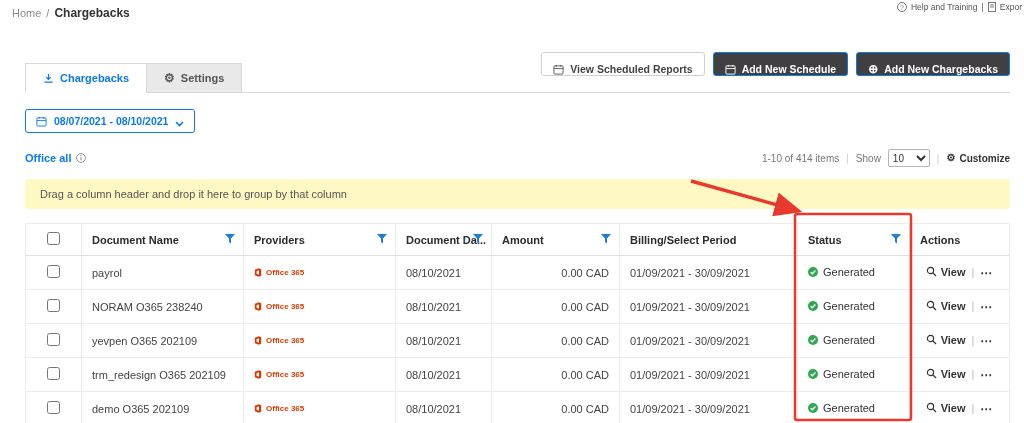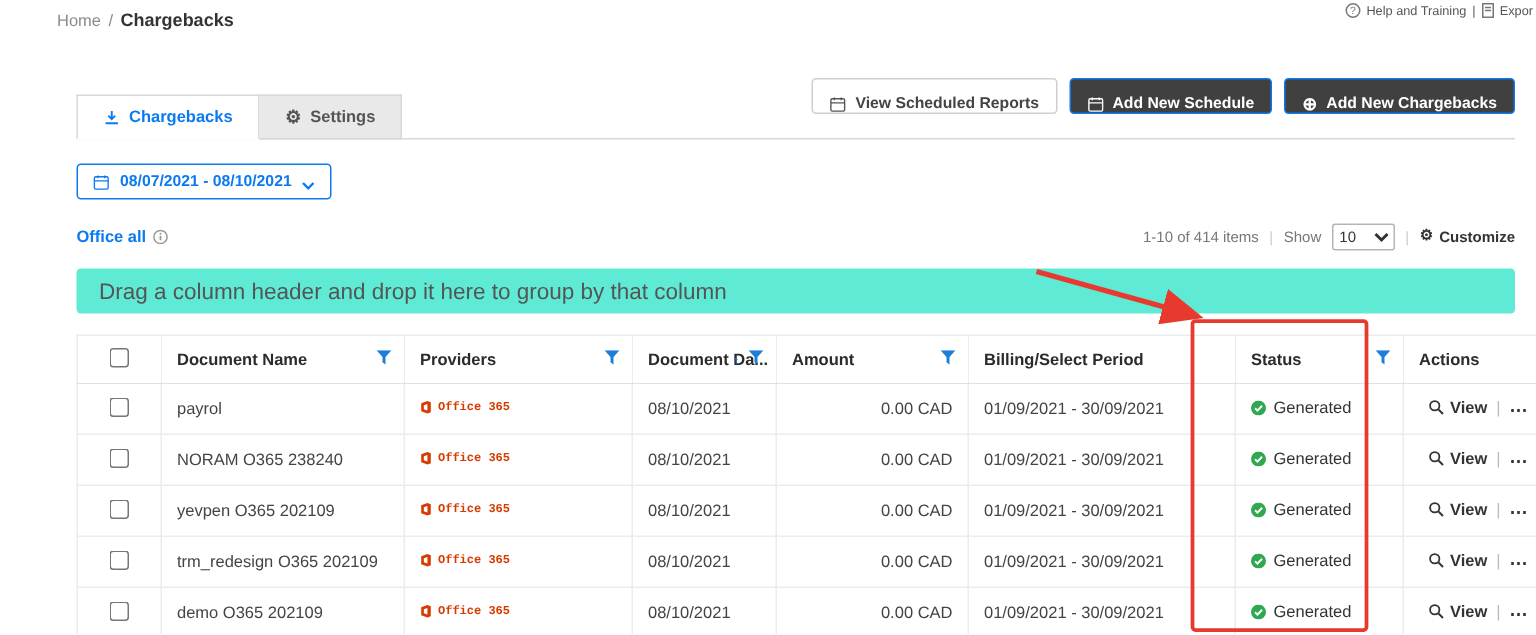--- a/index.html
+++ b/index.html
@@ -1,21 +1,21 @@
 <!DOCTYPE html>
 <html><head>
 <meta charset="utf-8">
 <style>
   * { margin:0; padding:0; box-sizing:border-box; }
   html,body { background:#fff; }
   body {
     width:1024px; height:423px; overflow:hidden; position:relative;
     font-family:"Liberation Sans", sans-serif; color:#333;
   }
-  .page { width:1024px; height:423px; position:relative; overflow:hidden; background:#fff;padding-left:26px; }
+  .page { width:1024px; height:423px; position:relative; overflow:hidden; background:#fff; }
 
   
   .topbar { height:26px; display:flex; align-items:center; padding:0 12px; }
   .breadcrumb { font-size:11px; color:#8b8b8b; display:flex; gap:5px; align-items:baseline; }
   .breadcrumb .crumb-home { color:#8b8b8b; cursor:pointer; }
   .breadcrumb .crumb-current { color:#333; font-weight:600; font-size:12px; }
   .topbar-right { position:absolute; top:2px; right:2px; font-size:8.5px; color:#555;
     display:flex; align-items:center; gap:4px; white-space:nowrap; }
   .mini-icon { display:inline-flex; align-items:center; }
   .help-circle { width:10px; height:10px; border:1px solid #777; border-radius:50%;
@@ -51,39 +51,39 @@
   .select-all { color:#0b7af0; font-weight:700; font-size:11px; display:inline-flex;
     gap:5px; align-items:center; cursor:pointer; }
   .pager { display:flex; align-items:center; gap:7px; font-size:10px; color:#777; }
   .pager .vdiv { color:#ccc; }
   .pager select { font-size:10px; border:1px solid #b5b5b5; border-radius:2px; height:18px;
     width:42px; color:#333; background:#fff; }
   .customize { color:#333; display:inline-flex; gap:4px; align-items:center; cursor:pointer; font-weight:600; }
   .customize .gear-glyph { font-size:10px; color:#333; }
 
   
-  .group-bar { margin-top:12px; background:#5eead4; border-radius:3px; height:30px;
-    display:flex; align-items:center; padding-left:15px; font-size:15px; color:#555; }
+  .group-bar { margin-top:12px; background:#fef9c3; border-radius:3px; height:30px;
+    display:flex; align-items:center; padding-left:15px; font-size:11px; color:#555; }
 
   
   table { margin-top:14px; width:985px; border-collapse:collapse; table-layout:fixed; }
   th, td { border:1px solid #ececec; font-size:11px; padding:0 10px; height:34px;
     text-align:left; overflow:hidden; white-space:nowrap; vertical-align:middle; }
   thead th { font-weight:700; color:#2b2b2b; height:32px; position:relative;
     border-bottom:1px solid #e0e0e0; background:#fff; cursor:pointer; }
   .col-check { width:56px; } .col-name { width:162px; } .col-prov { width:152px; }
   .col-date { width:96px; } .col-amt { width:128px; } .col-period { width:178px; }
   .col-status { width:112px; }
   .cell-center { text-align:center; }
   td.amount { text-align:right; color:#444; }
   td { color:#444; }
   .funnel { position:absolute; right:8px; top:50%; transform:translateY(-50%); cursor:pointer; }
   .sort-arrow { color:#0b7af0; font-size:9px; margin-left:4px; position:absolute; right:24px; top:50%; transform:translateY(-50%); }
   input[type=checkbox] { width:13px; height:13px; accent-color:#0b7af0; cursor:pointer; }
-  .provider-chip { display:inline-flex; align-items:center; gap:4px; color:#d83b01; font-size:8px; font-weight:600;font-family:Liberation Mono, monospace; }
+  .provider-chip { display:inline-flex; align-items:center; gap:4px; color:#d83b01; font-size:8px; font-weight:600; }
   .status-chip { display:inline-flex; align-items:center; gap:5px; color:#333; }
   .actions-cell { display:flex; align-items:flex-start; justify-content:center; gap:6px; color:#333; }
   .view-link { display:inline-flex; align-items:center; gap:4px; font-weight:600; color:#333; cursor:pointer; }
   .more-btn { color:#333; font-weight:700; letter-spacing:1px; cursor:pointer; font-size:12px; }
   .actions-divider { color:#bbb; }
 
   
   .annotation { position:absolute; left:0; top:0; width:1024px; height:423px;
     pointer-events:none; z-index:10; }
 </style>

